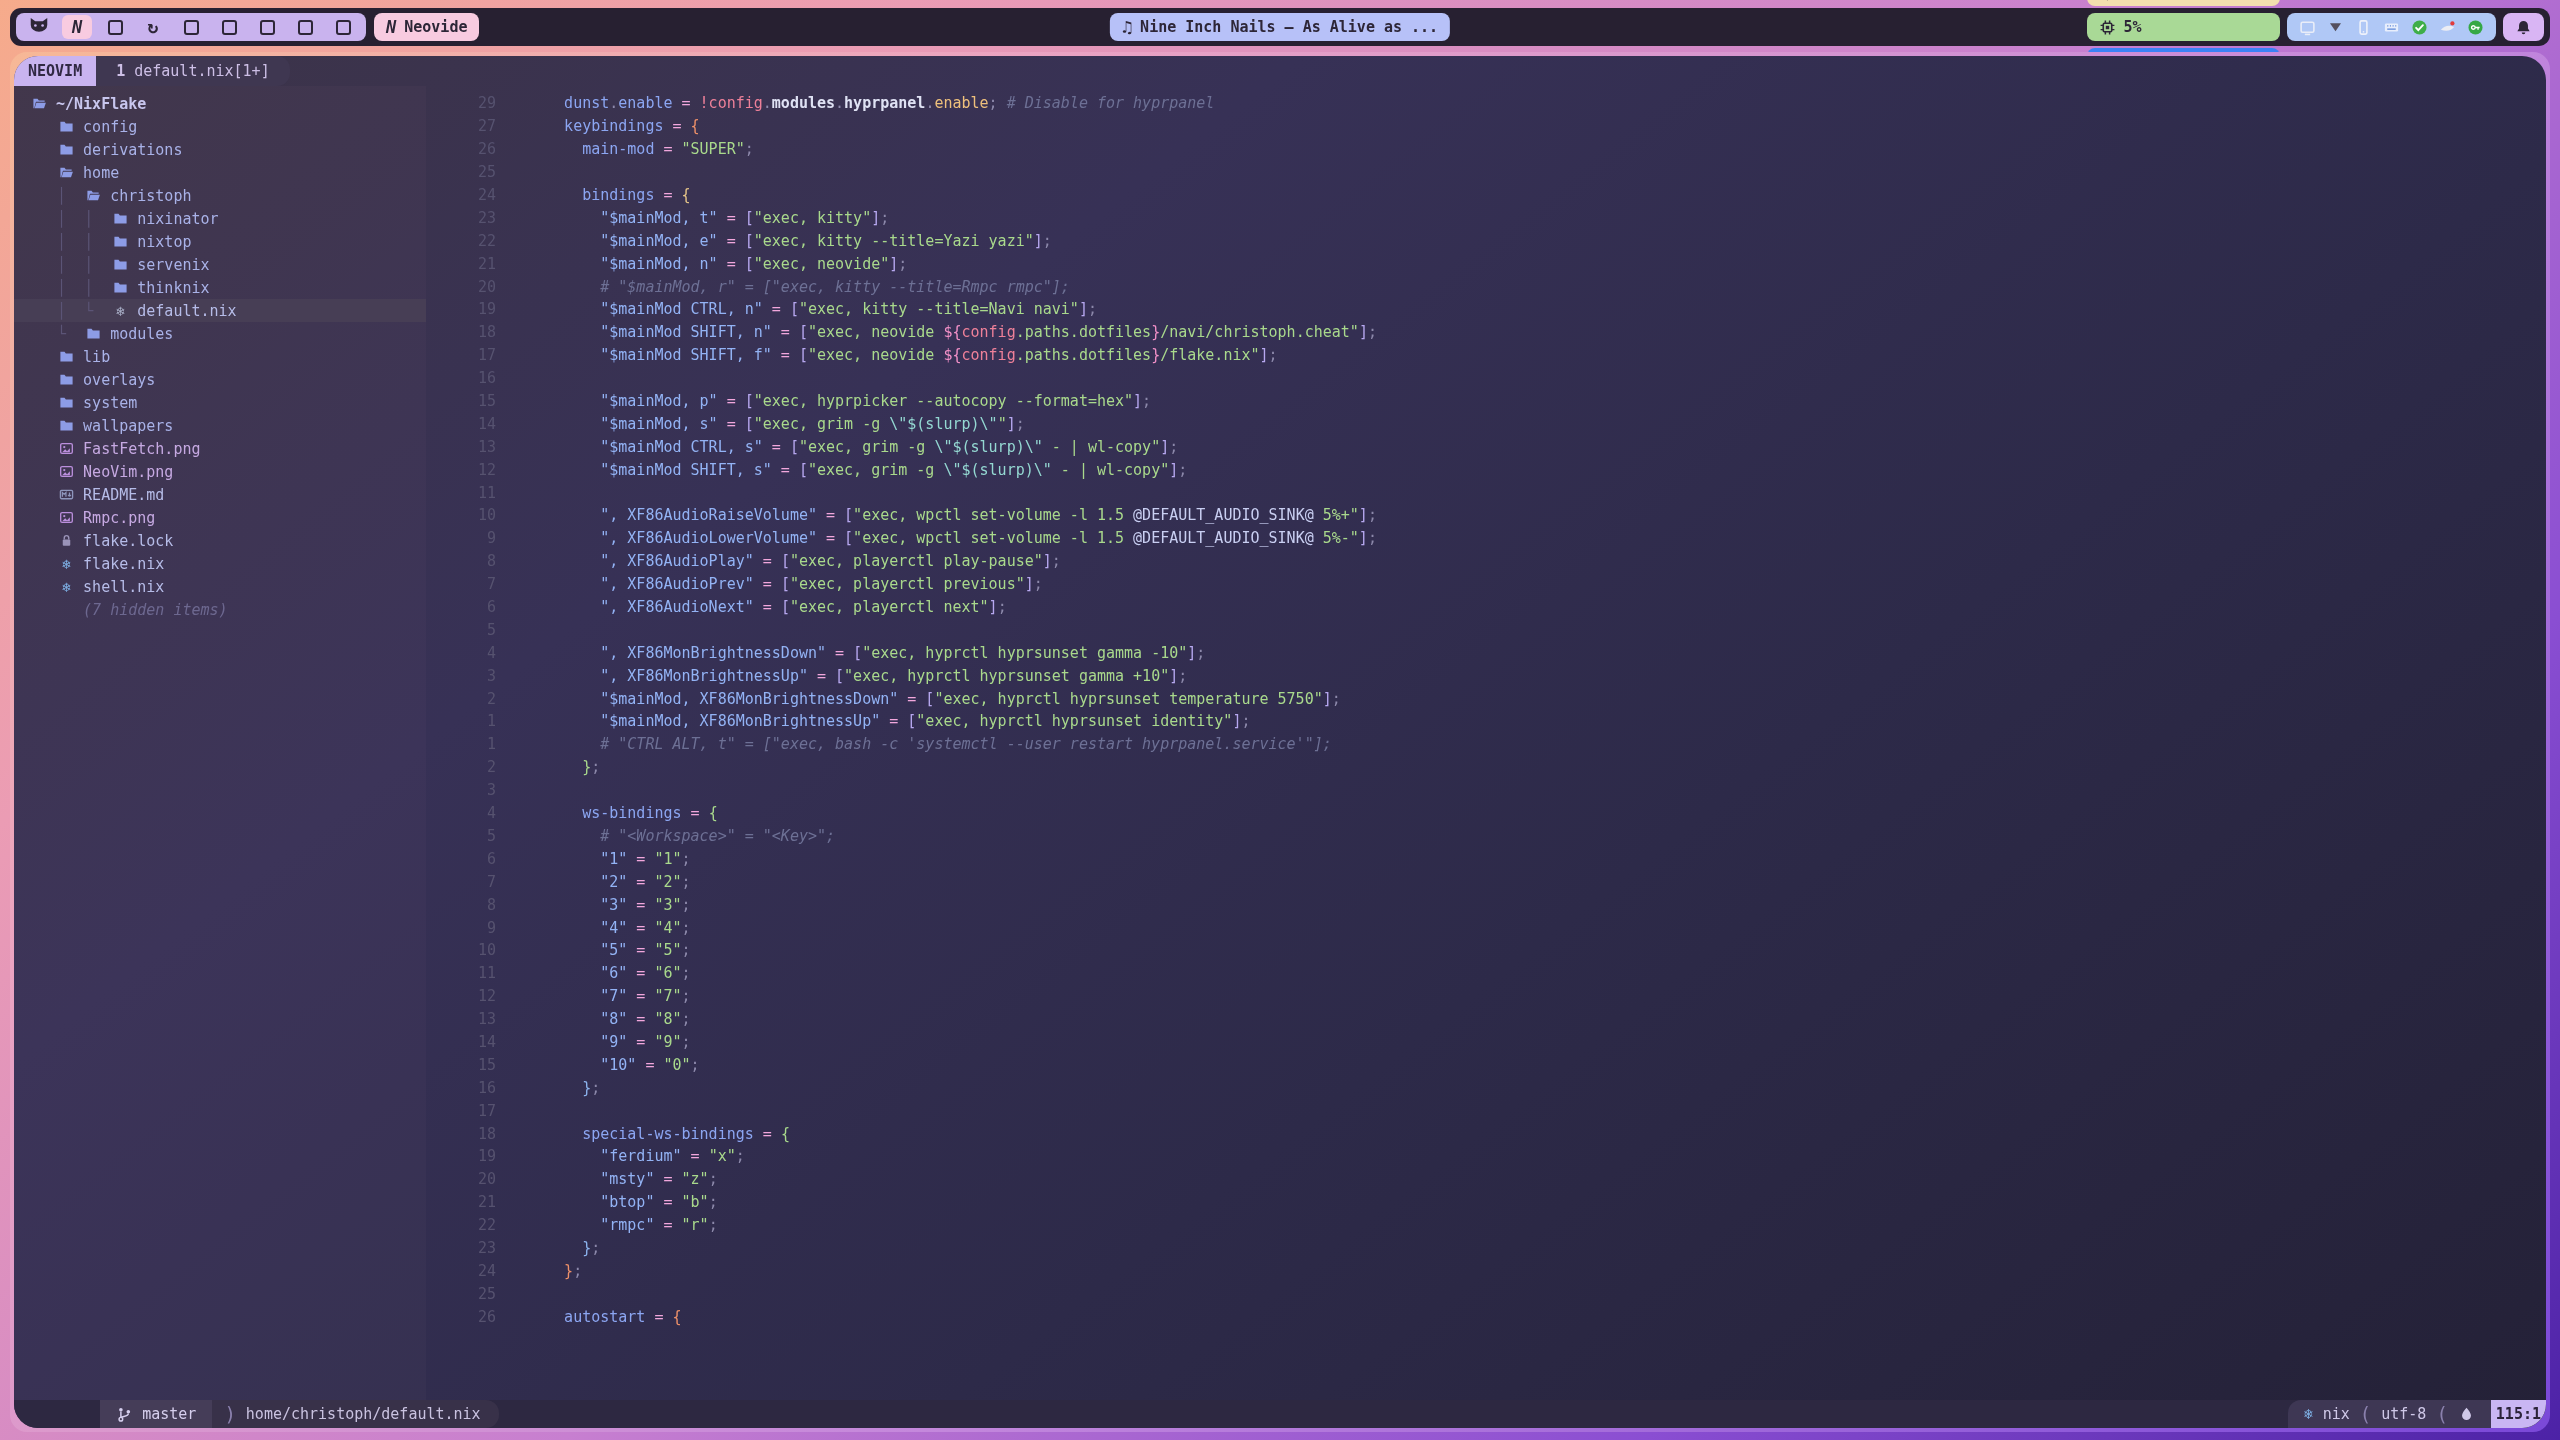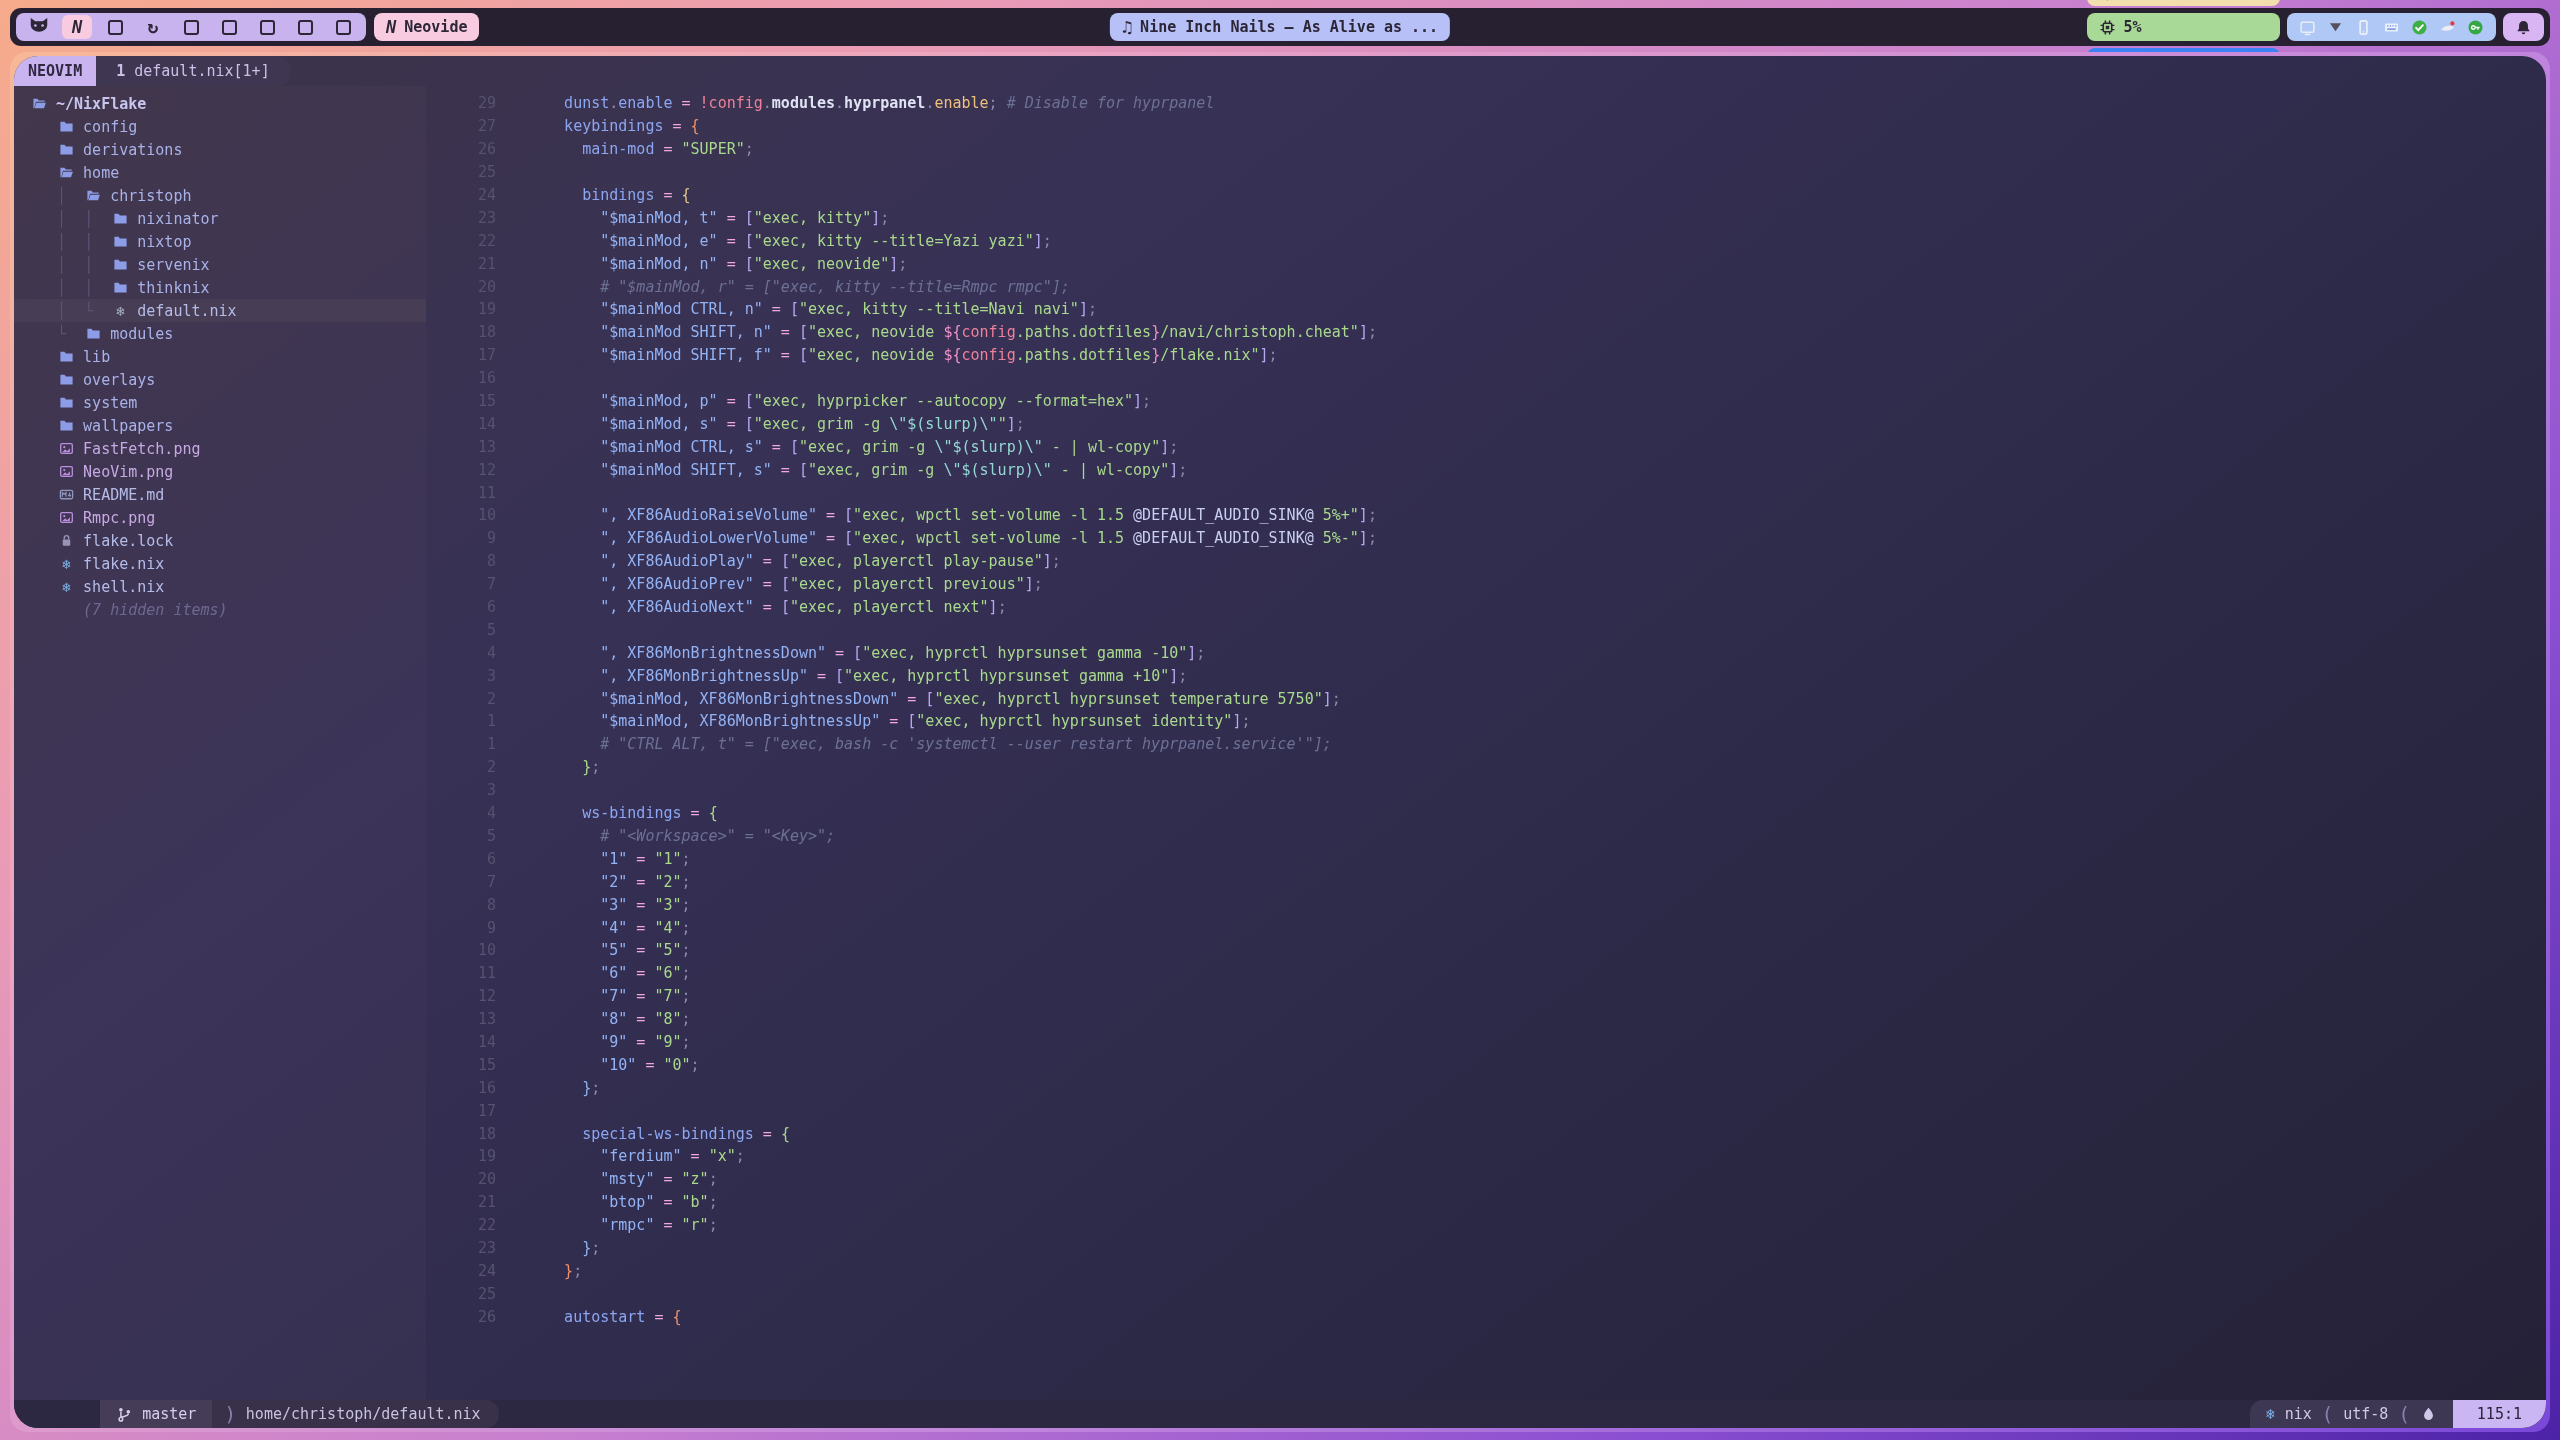--- a/index.html
+++ b/index.html
@@ -77,22 +77,22 @@
     font-size:15px;}
   .mode-seg{background:#fdba74;color:#2b2339;font-weight:bold;display:flex;align-items:center;
     padding:16px 16px;border-bottom-left-radius:13px;margin-top:36px;}
   .git-seg{background:#453d58;color:#d6cfee;display:flex;align-items:center;gap:9px;padding:0 16px;}
   .path-seg{background:#383149;color:#c9c2e0;display:flex;align-items:center;gap:10px;
     padding:0 18px 0 12px;border-radius:0 13px 13px 0;}
   .slsep{color:#8a80ad;font-size:19px;}
   .sl-spacer{flex:1;}
   .ft-seg{background:#3e3754;color:#cfc8e8;display:flex;align-items:center;gap:10px;
     padding:0 16px;border-radius:13px 0 0 0;}
-  .pos-seg{background:#c9b6f3;color:#2b2339;font-weight:normal;display:flex;align-items:center;
-    padding:0 24px;border-bottom-right-radius:13px;}
+  .pos-seg{background:#c9b6f3;color:#2b2339;font-weight:bold;display:flex;align-items:center;
+    padding:0 5px;border-bottom-right-radius:13px;}
   .nixblue{color:#7fb2e8;}
 </style>
 </head>
 <body>
 
 <div class="topbar">
   <div class="pill wspill" id="workspaces">
       <span class="ws">
         <span class="inner icon16">
           <svg viewBox="0 0 16 16" xmlns="http://www.w3.org/2000/svg">

